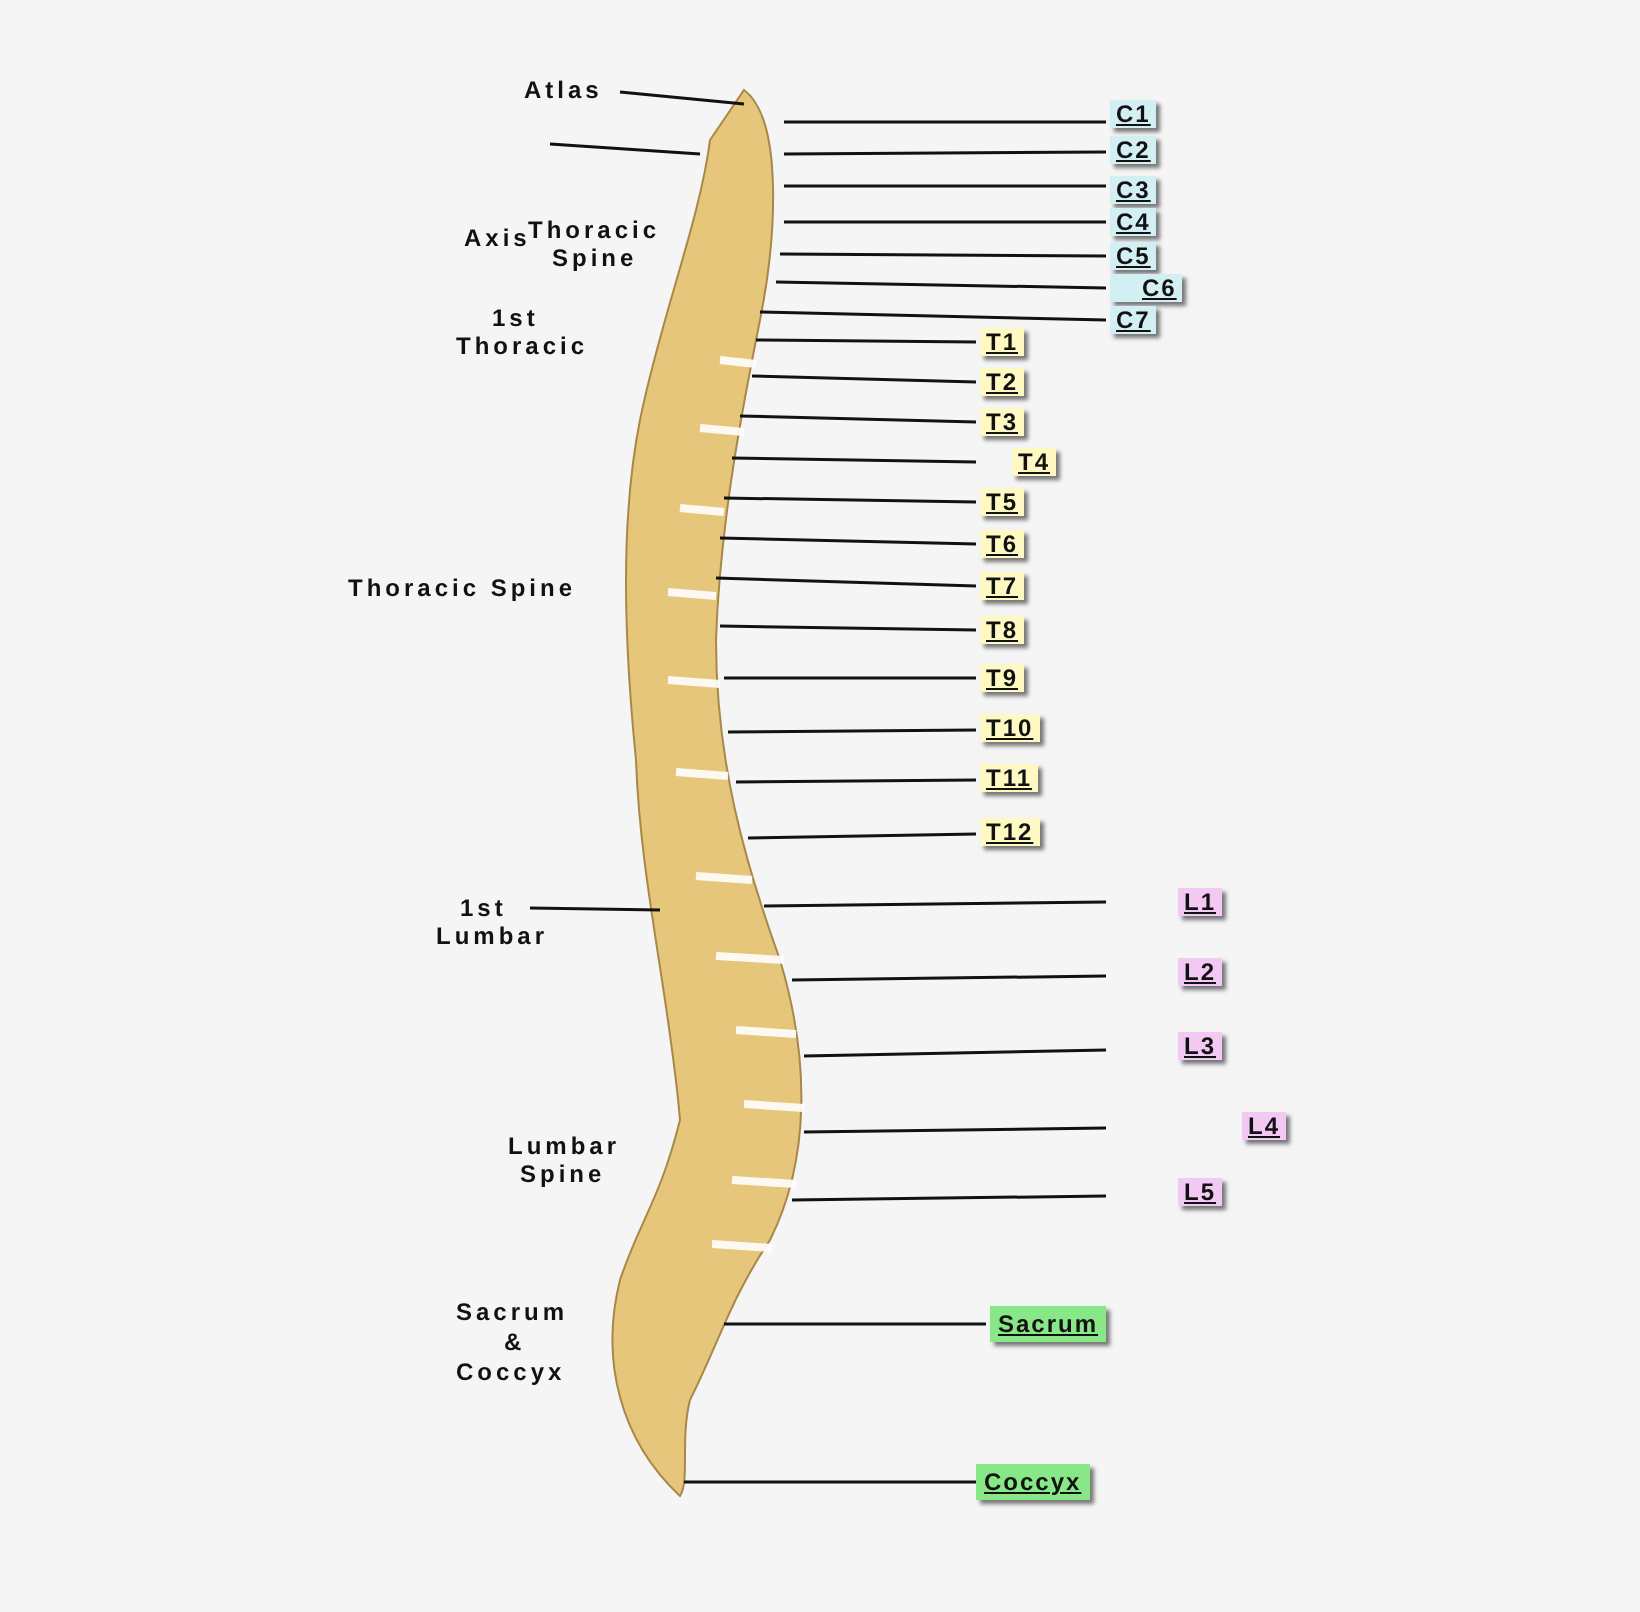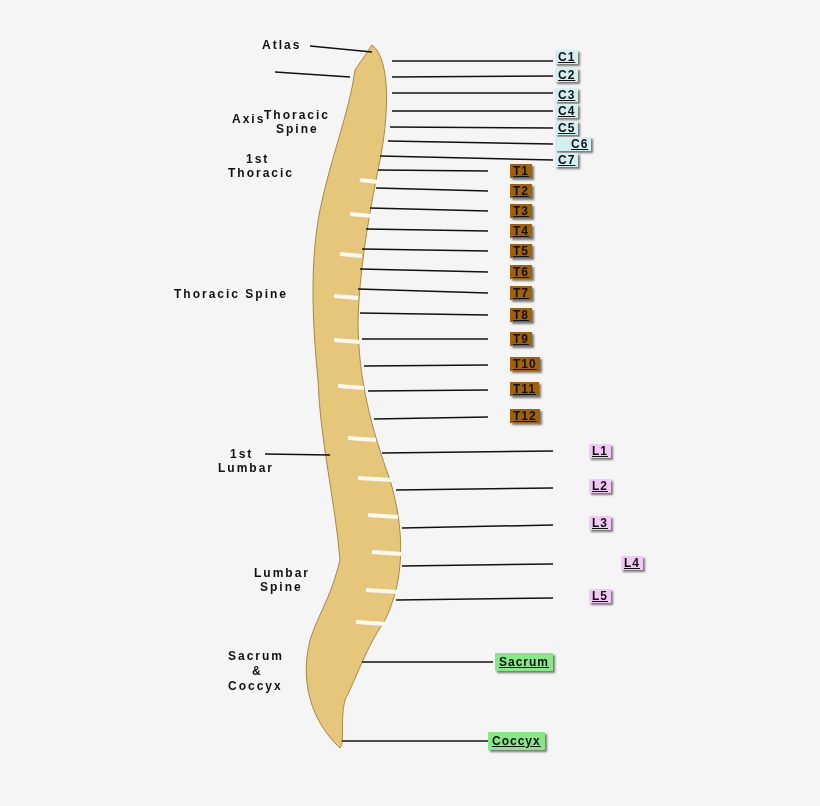--- a/index.html
+++ b/index.html
@@ -1,20 +1,20 @@
 <!DOCTYPE html>
 <html><head>
 <meta charset="utf-8">
 <style>
   html,body{margin:0;padding:0;}
   body{width:820px;height:806px;background:#f5f5f5;position:relative;overflow:hidden;font-family:"Liberation Sans",sans-serif;}
   .lbl{position:absolute;font-weight:bold;font-size:12px;letter-spacing:2px;color:#111;text-align:center;line-height:14px;}
   .tag{position:absolute;font-weight:bold;font-size:12px;letter-spacing:1px;color:#111;padding:0 3px;height:14px;line-height:14px;box-shadow:2px 2px 2px #777;text-align:center;text-decoration:underline;}
   .c{background:#d2f0f4;}
-  .t{background:#a16207;margin-left:20px;}
+  .t{background:#fef9c3;}
   .l{background:#f4c8f4;margin-left:32px;}
   .g{background:#88e888;}
   svg{position:absolute;left:0;top:0;}
 </style>
 </head>
 <body>
 
 <svg width="820" height="806">
 
   <path d="M372,45 C392,60 388,120 380,160 C372,200 360,260 358,320 C358,380 372,430 390,480 C405,530 405,580 385,620 C365,650 360,670 345,700 C340,720 345,740 340,748 C310,720 300,680 310,640 C320,610 330,600 340,560 C335,500 320,440 318,380 C312,320 310,260 320,210 C330,160 350,110 355,70 Z" fill="#e6c67a" stroke="#a88848" stroke-width="1"></path>
@@ -94,21 +94,21 @@
 <div class="tag c" style="left:555px;top:68px;">C2</div>
 <div class="tag c" style="left:555px;top:88px;">C3</div>
 <div class="tag c" style="left:555px;top:104px;">C4</div>
 <div class="tag c" style="left:555px;top:121px;">C5</div>
 <div class="tag c" style="left:555px;top:137px;padding-left:16px;">C6</div>
 <div class="tag c" style="left:555px;top:153px;">C7</div>
 
 <div class="tag t" style="left:490px;top:164px;">T1</div>
 <div class="tag t" style="left:490px;top:184px;">T2</div>
 <div class="tag t" style="left:490px;top:204px;">T3</div>
-<div class="tag t" style="left:490px;top:224px;">T4</div>
+<div class="tag t" style="left:506px;top:224px;">T4</div>
 <div class="tag t" style="left:490px;top:244px;">T5</div>
 <div class="tag t" style="left:490px;top:265px;">T6</div>
 <div class="tag t" style="left:490px;top:286px;">T7</div>
 <div class="tag t" style="left:490px;top:308px;">T8</div>
 <div class="tag t" style="left:490px;top:332px;">T9</div>
 <div class="tag t" style="left:490px;top:357px;">T10</div>
 <div class="tag t" style="left:490px;top:382px;">T11</div>
 <div class="tag t" style="left:490px;top:409px;">T12</div>
 
 <div class="tag l" style="left:557px;top:444px;">L1</div>

